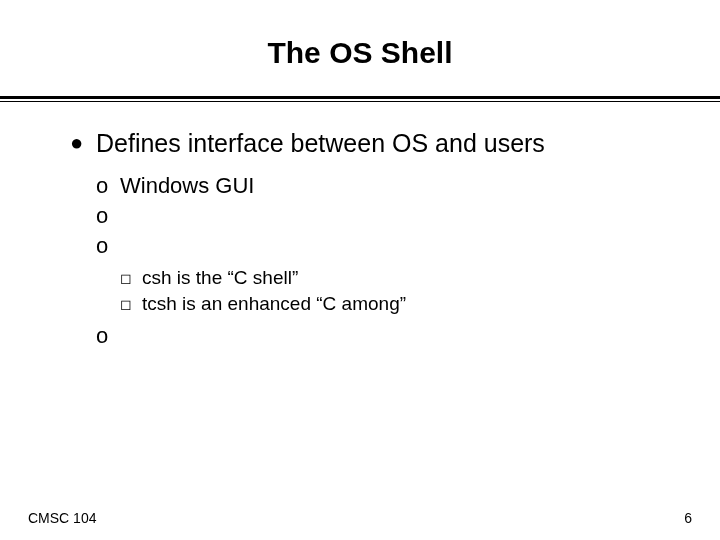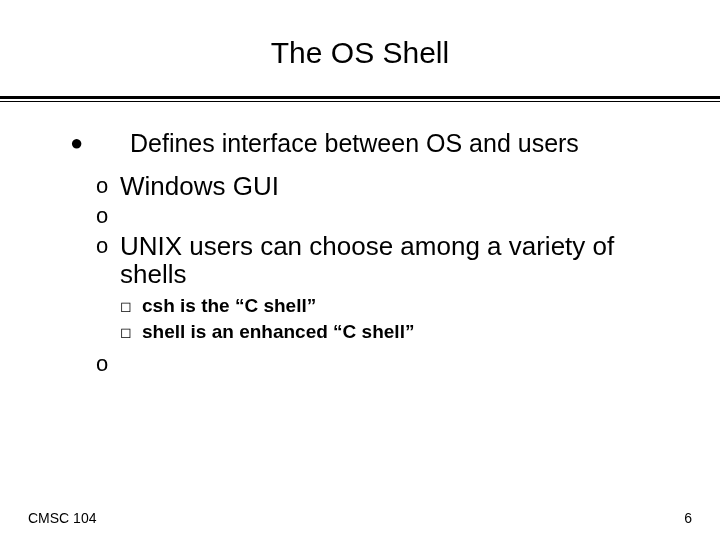--- a/index.html
+++ b/index.html
@@ -10,21 +10,21 @@
     font-family: Arial, Helvetica, sans-serif;
     color: #000;
     position: relative;
     overflow: hidden;
   }
   .title {
     text-align: center;
     font-size: 30px;
     padding-top: 36px;
     padding-bottom: 26px;
-    font-weight: normal;
+    font-weight: bold;
   }
   .rule-top {
     border-top: 3px solid #000;
     margin: 0;
   }
   .rule-bottom {
     border-top: 1px solid #000;
     margin-top: 2px;
   }
   .content {
@@ -36,58 +36,56 @@
   }
   .bullet-disc {
     font-size: 22px;
     line-height: 30px;
     width: 26px;
     flex-shrink: 0;
   }
   .level1-text {
     font-size: 25px;
     line-height: 30px;
-    margin-left: 34px;
   }
   .level2-group {
     margin-left: 26px;
   }
   .level2 {
     display: flex;
     margin-bottom: 2px;
   }
   .bullet-o {
     font-size: 22px;
     line-height: 28px;
     width: 24px;
     flex-shrink: 0;
   }
   .level2-text {
-    font-size: 26px;
+    font-size: 22px;
     line-height: 28px;
   }
   .level3-group {
     margin-left: 24px;
     margin-top: 6px;
     margin-bottom: 6px;
   }
   .level3 {
     display: flex;
     margin-bottom: 2px;
   }
   .bullet-square {
     font-size: 14px;
     line-height: 24px;
     width: 22px;
     flex-shrink: 0;
   }
   .level3-text {
     font-size: 19px;
     line-height: 24px;
-    font-weight: bold;
   }
   .footer {
     position: absolute;
     bottom: 14px;
     left: 0;
     right: 0;
     display: flex;
     justify-content: space-between;
     padding: 0 28px;
     font-size: 14px;
@@ -113,31 +111,30 @@
       <div class="bullet-o">o</div>
       <div class="level2-text">Windows GUI</div>
     </div>
 
     <div class="level2">
       <div class="bullet-o">o</div>
     </div>
 
     <div class="level2">
       <div class="bullet-o">o</div>
-      <div class="level2-text">UNIX users can choose among a variety of shells</div>
     </div>
 
     <div class="level3-group">
       <div class="level3">
         <div class="bullet-square">◻</div>
         <div class="level3-text">csh is the “C shell”</div>
       </div>
       <div class="level3">
         <div class="bullet-square">◻</div>
-        <div class="level3-text">shell is an enhanced “C shell”</div>
+        <div class="level3-text">tcsh is an enhanced “C among”</div>
       </div>
     </div>
 
     <div class="level2">
       <div class="bullet-o">o</div>
     </div>
 
   </div>
 </div>
 

